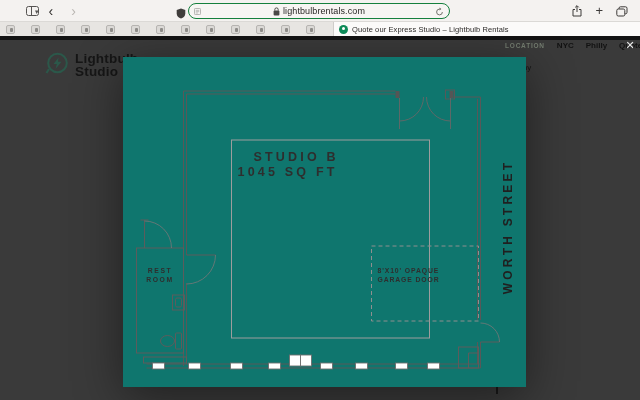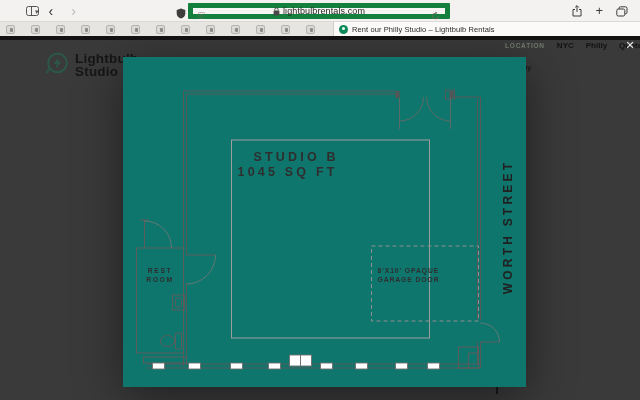--- a/index.html
+++ b/index.html
@@ -9,21 +9,21 @@
 
   
   .toolbar { position:absolute; left:0; top:0; width:640px; height:22px; background:#f4f2f0; border-bottom:1px solid #dbd9d6; }
   .tb-left { position:absolute; left:26px; top:0; height:22px; display:flex; align-items:center; gap:10px; }
   .sidebar-glyph { width:13px; height:10px; border:1.2px solid #565452; border-radius:2.5px; position:relative; }
   .sidebar-glyph::after { content:""; position:absolute; left:3.5px; top:0; bottom:0; width:1.2px; background:#565452; }
   .tb-chev { font-size:7px; color:#565452; margin-left:-6px; transform:translateY(1px); }
   .nav-arrow { font-size:14px; line-height:10px; color:#2f2d2b; font-weight:400; }
   .nav-arrow.fwd { color:#b9b6b2; margin-left:8px; }
   .shield { position:absolute; left:176px; top:5px; }
-  .url-field { position:absolute; left:188px; top:3px; width:262px; height:16px; background:#f7f5f3; border:5px solid #15803d; border-radius:1px; display:flex; align-items:center; justify-content:center; gap:3px; }
+  .url-field { position:absolute; left:188px; top:3px; width:262px; height:16px; background:#f7f5f3; border:1px solid #15803d; border-radius:8px; display:flex; align-items:center; justify-content:center; gap:3px; }
   .reader-ic { position:absolute; left:5px; top:4px; width:7px; height:7px; opacity:.55; }
   .url-text { font-size:9px; color:#2a2826; letter-spacing:.1px; }
   .reload { position:absolute; right:5px; top:3px; }
   .tb-right { position:absolute; right:12px; top:0; height:22px; display:flex; align-items:center; gap:13px; }
   .plus-glyph { font-size:13px; color:#3c3a38; font-weight:400; line-height:10px; }
 
   
   .tabstrip { position:absolute; left:0; top:22px; width:640px; height:14px; background:#fbfaf9; }
   .pinned { position:absolute; left:0; top:0; width:334px; height:14px; background:#e7e5e2; border-right:1px solid #cfcdca; display:flex; align-items:center; gap:16px; padding-left:6px; }
   .fav { width:9px; height:9px; background:#dbd9d6; border:1px solid #b6b4b1; border-radius:2px; position:relative; flex:none; }
@@ -111,21 +111,21 @@
       <span class="fav"></span>
       <span class="fav"></span>
       <span class="fav"></span>
       <span class="fav"></span>
       <span class="fav"></span>
       <span class="fav"></span>
       <span class="fav"></span>
     </div>
     <div class="active-tab">
       <span class="tab-fav" style="background:#0d8a58;"></span>
-      <span class="tab-title">Rent our Philly Studio – Lightbulb Rentals</span>
+      <span class="tab-title">Quote our Express Studio – Lightbulb Rentals</span>
     </div>
   </div>
 
   <div class="page">
     <div class="black-strip"></div>
 
     <div class="logo">
       <svg width="25" height="27" viewBox="0 0 25 27">
         <circle cx="12.5" cy="11" r="9.3" fill="none" stroke="#2b584a" stroke-width="2"></circle>
         <path d="M4 17 L1.5 21" stroke="#2b584a" stroke-width="2" fill="none"></path>

